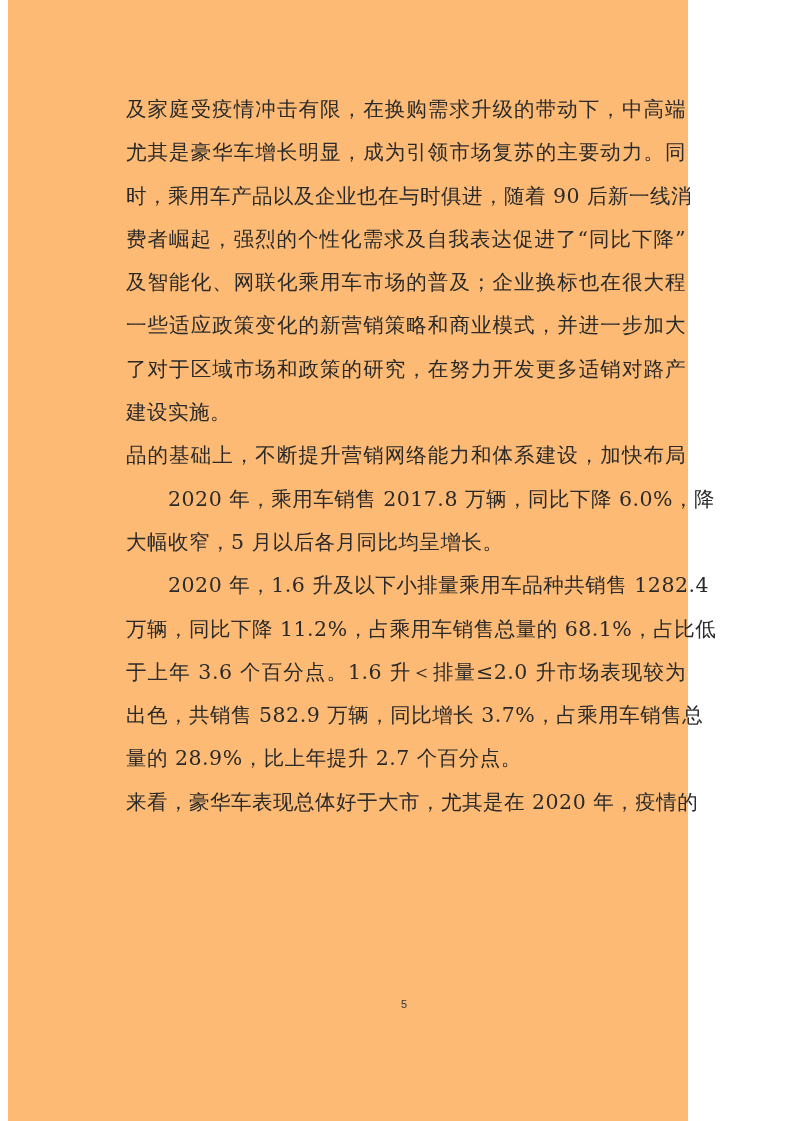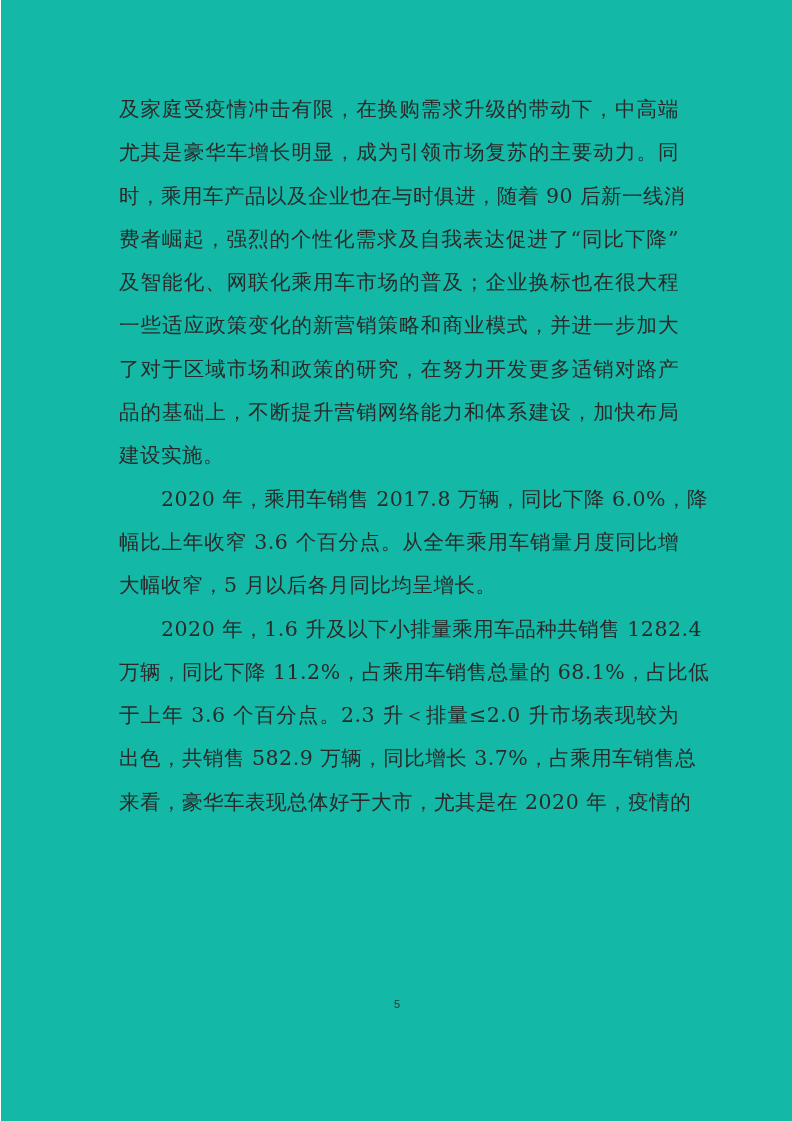--- a/index.html
+++ b/index.html
@@ -10,24 +10,24 @@
     body {
       width: 792px;
       height: 1121px;
       position: relative;
       overflow: hidden;
       font-family: "DejaVu Serif", "Liberation Serif", serif;
       color: #2a2a2a;
     }
     .page {
       position: absolute;
-      left: 1px; top: 0;
-      width: 792px;
+      left: 8px; top: 0;
+      width: 680px;
       height: 1121px;
-      background: #14b8a6;
+      background: #fdba74;
     }
     .body-text {
       position: absolute;
       left: 118px;
       top: 88px;
       width: 560px;
     }
     .line {
       height: 43.3px;
       line-height: 43.3px;
@@ -61,35 +61,35 @@
   <div class="body-text">
 
     <div>
       <div class="line">及家庭受疫情冲击有限，在换购需求升级的带动下，中高端</div>
       <div class="line">尤其是豪华车增长明显，成为引领市场复苏的主要动力。同</div>
       <div class="line">时，乘用车产品以及企业也在与时俱进，随着 90 后新一线消</div>
       <div class="line">费者崛起，强烈的个性化需求及自我表达促进了“同比下降”</div>
       <div class="line">及智能化、网联化乘用车市场的普及；企业换标也在很大程</div>
       <div class="line">一些适应政策变化的新营销策略和商业模式，并进一步加大</div>
       <div class="line">了对于区域市场和政策的研究，在努力开发更多适销对路产</div>
+      <div class="line last">建设实施。</div>
       <div class="line">品的基础上，不断提升营销网络能力和体系建设，加快布局</div>
-      <div class="line last">建设实施。</div>
     </div>
 
     <div>
       <div class="line indent">2020 年，乘用车销售 2017.8 万辆，同比下降 6.0%，降</div>
-      <div class="line">幅比上年收窄 3.6 个百分点。从全年乘用车销量月度同比增</div>
       <div class="line last">大幅收窄，5 月以后各月同比均呈增长。</div>
     </div>
 
     <div>
       <div class="line indent">2020 年，1.6 升及以下小排量乘用车品种共销售 1282.4</div>
       <div class="line">万辆，同比下降 11.2%，占乘用车销售总量的 68.1%，占比低</div>
-      <div class="line">于上年 3.6 个百分点。2.3 升＜排量≤2.0 升市场表现较为</div>
+      <div class="line">于上年 3.6 个百分点。1.6 升＜排量≤2.0 升市场表现较为</div>
       <div class="line">出色，共销售 582.9 万辆，同比增长 3.7%，占乘用车销售总</div>
+      <div class="line last">量的 28.9%，比上年提升 2.7 个百分点。</div>
     </div>
 
     <div>
       <div class="line">来看，豪华车表现总体好于大市，尤其是在 2020 年，疫情的</div>
     </div>
 
   </div>
 
   <div class="page-number">5</div>
 </div>

